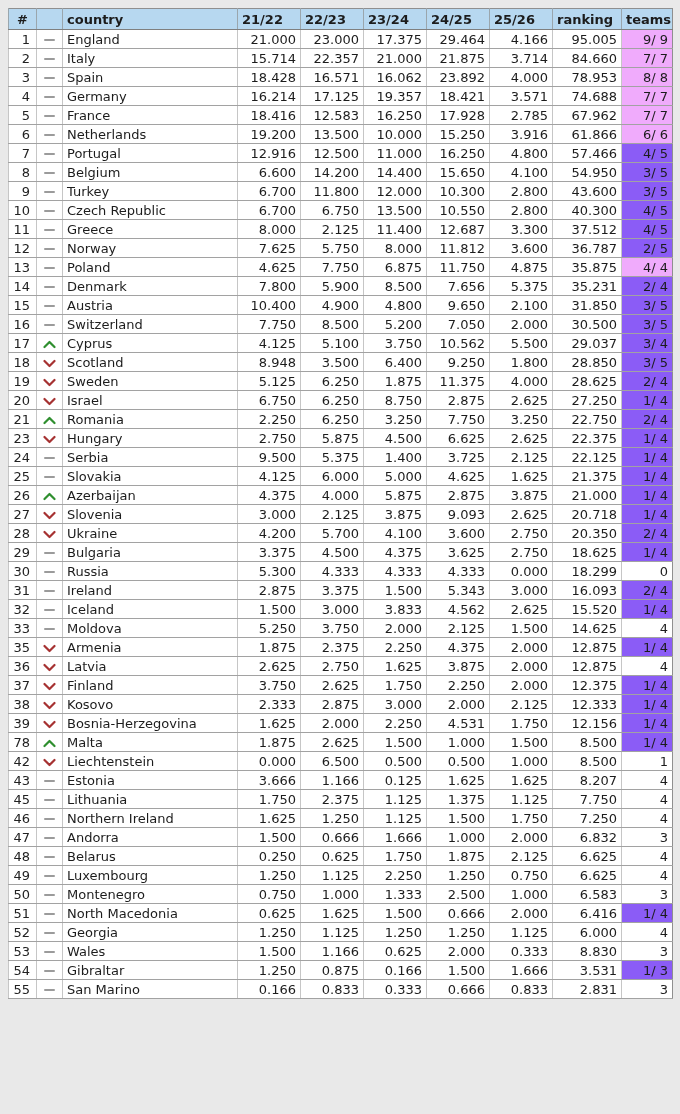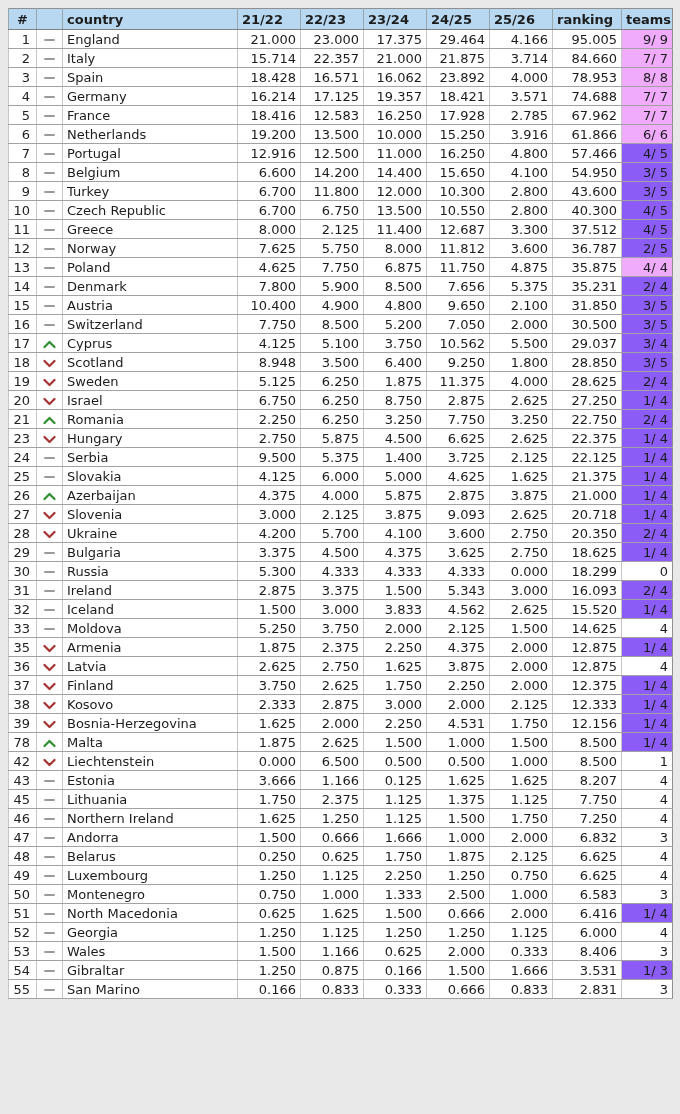--- a/index.html
+++ b/index.html
@@ -686,21 +686,21 @@
   </tr>
         <tr>
     <td class="rank">53</td>
     <td class="trend"><span class="dash" style="background: rgb(155, 155, 155);"></span></td>
     <td class="country">Wales</td>
     <td class="num">1.500</td>
     <td class="num">1.166</td>
     <td class="num">0.625</td>
     <td class="num">2.000</td>
     <td class="num">0.333</td>
-    <td class="num">8.406</td>
+    <td class="num">8.830</td>
     <td class="num teams">3</td>
   </tr>
         <tr>
     <td class="rank">54</td>
     <td class="trend"><span class="dash" style="background: rgb(155, 155, 155);"></span></td>
     <td class="country">Gibraltar</td>
     <td class="num">1.250</td>
     <td class="num">0.875</td>
     <td class="num">0.166</td>
     <td class="num">1.500</td>

